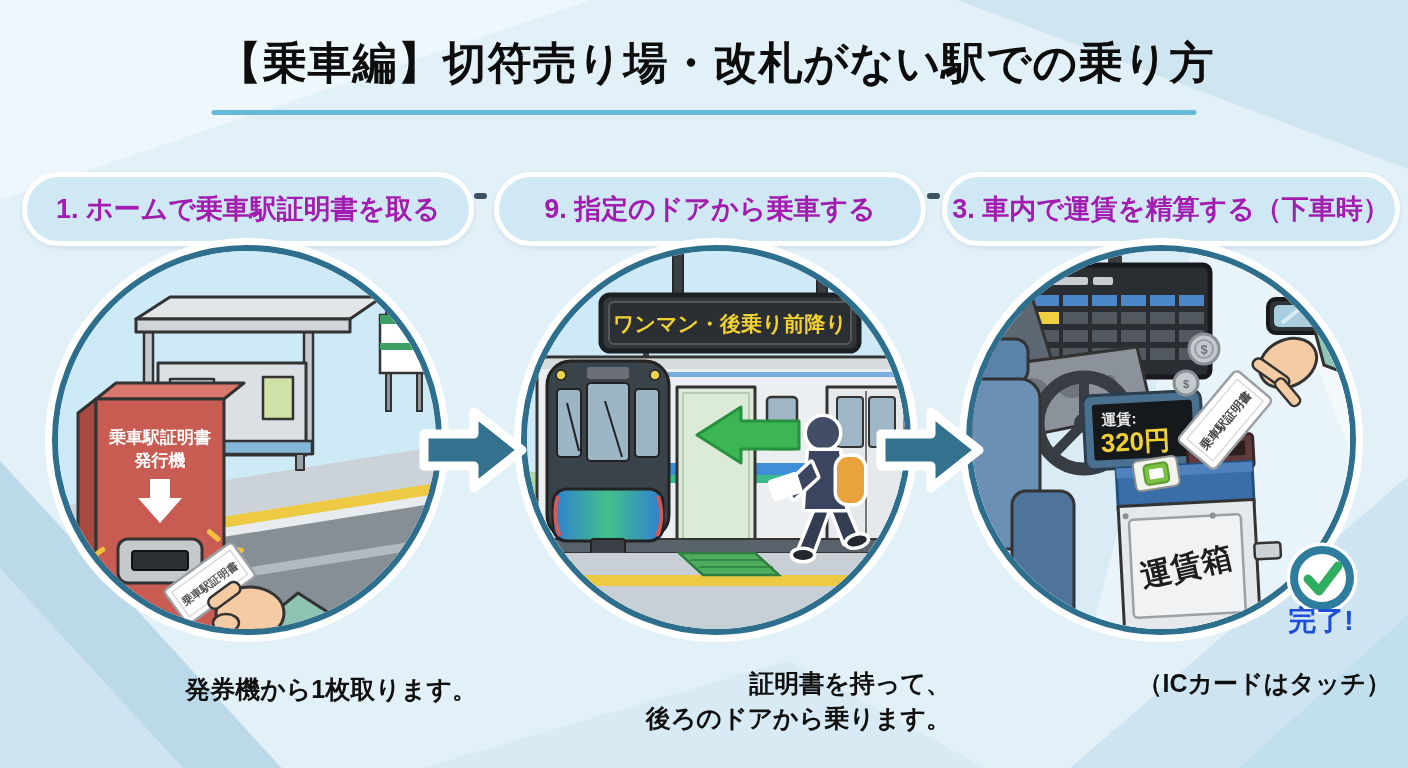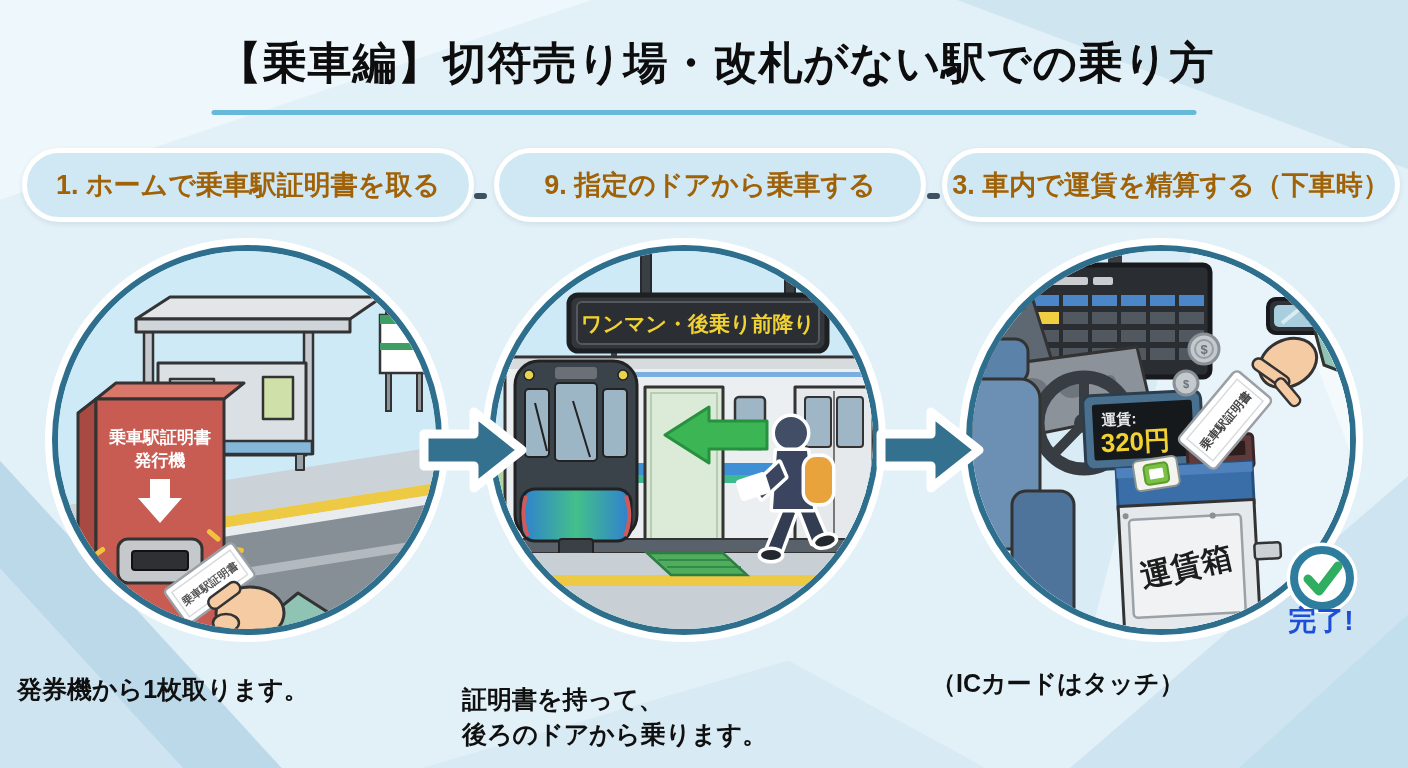--- a/index.html
+++ b/index.html
@@ -21,49 +21,49 @@
 
   .title{
     position:absolute;top:34px;left:12px;width:100%;text-align:center;
     font-size:44px;font-weight:900;letter-spacing:1px;color:#0d0d0d;white-space:nowrap;
   }
   .title-underline{
     position:absolute;top:110px;left:50%;transform:translateX(-50%);
     width:985px;height:5px;background:#66b9d9;border-radius:3px;
   }
   .pill{
-    position:absolute;top:148px;height:64px;background:#cfe8f3;border:5px solid #ffffff;
+    position:absolute;top:172px;height:64px;background:#cfe8f3;border:5px solid #ffffff;
     border-radius:40px;display:flex;align-items:center;justify-content:center;
-    font-size:27px;font-weight:800;color:#a16207;white-space:nowrap;
+    font-size:27px;font-weight:800;color:#a21caf;white-space:nowrap;
     box-shadow:0 2px 5px rgba(30,70,95,.10);
   }
   .pill1{left:22px;width:442px;}
   .pill2{left:494px;width:422px;}
   .pill3{left:942px;width:448px;}
   .dash{position:absolute;top:193px;width:13px;height:6px;background:#3c5260;border-radius:3px;}
   .dash1{left:474px;}
   .dash2{left:927px;}
 
   .circle{
     position:absolute;top:245px;width:378px;height:378px;border-radius:50%;
     border:6px solid #2e6f8e;box-shadow:0 0 0 7px #ffffff;
     overflow:hidden;background:#cfeaf7;
   }
-  .c1{left:52px;} .c2{left:489px;} .c3{left:966px;}
+  .c1{left:52px;} .c2{left:521px;} .c3{left:966px;}
   .circle svg{display:block;}
 
   .flow-arrow{position:absolute;top:402px;z-index:6;}
   .fa1{left:418px;} .fa2{left:875px;}
 
   .caption{
-    position:absolute;top:666px;width:460px;text-align:left;
+    position:absolute;top:666px;width:460px;text-align:right;
     font-size:25px;font-weight:800;color:#101010;line-height:1.38;white-space:nowrap;
   }
   .cap1{left:17px;top:672px;}
-  .cap2{left:462px;margin-top:16px;}
+  .cap2{left:491px;}
   .cap3{left:931px;}
 
   .check-badge{position:absolute;left:1280px;top:536px;z-index:7;}
   .done-label{
     position:absolute;left:1251px;top:602px;width:140px;text-align:center;
     font-size:28px;font-weight:900;color:#1d4ed8;z-index:7;
   }
 </style>
 </head>
 <body>

